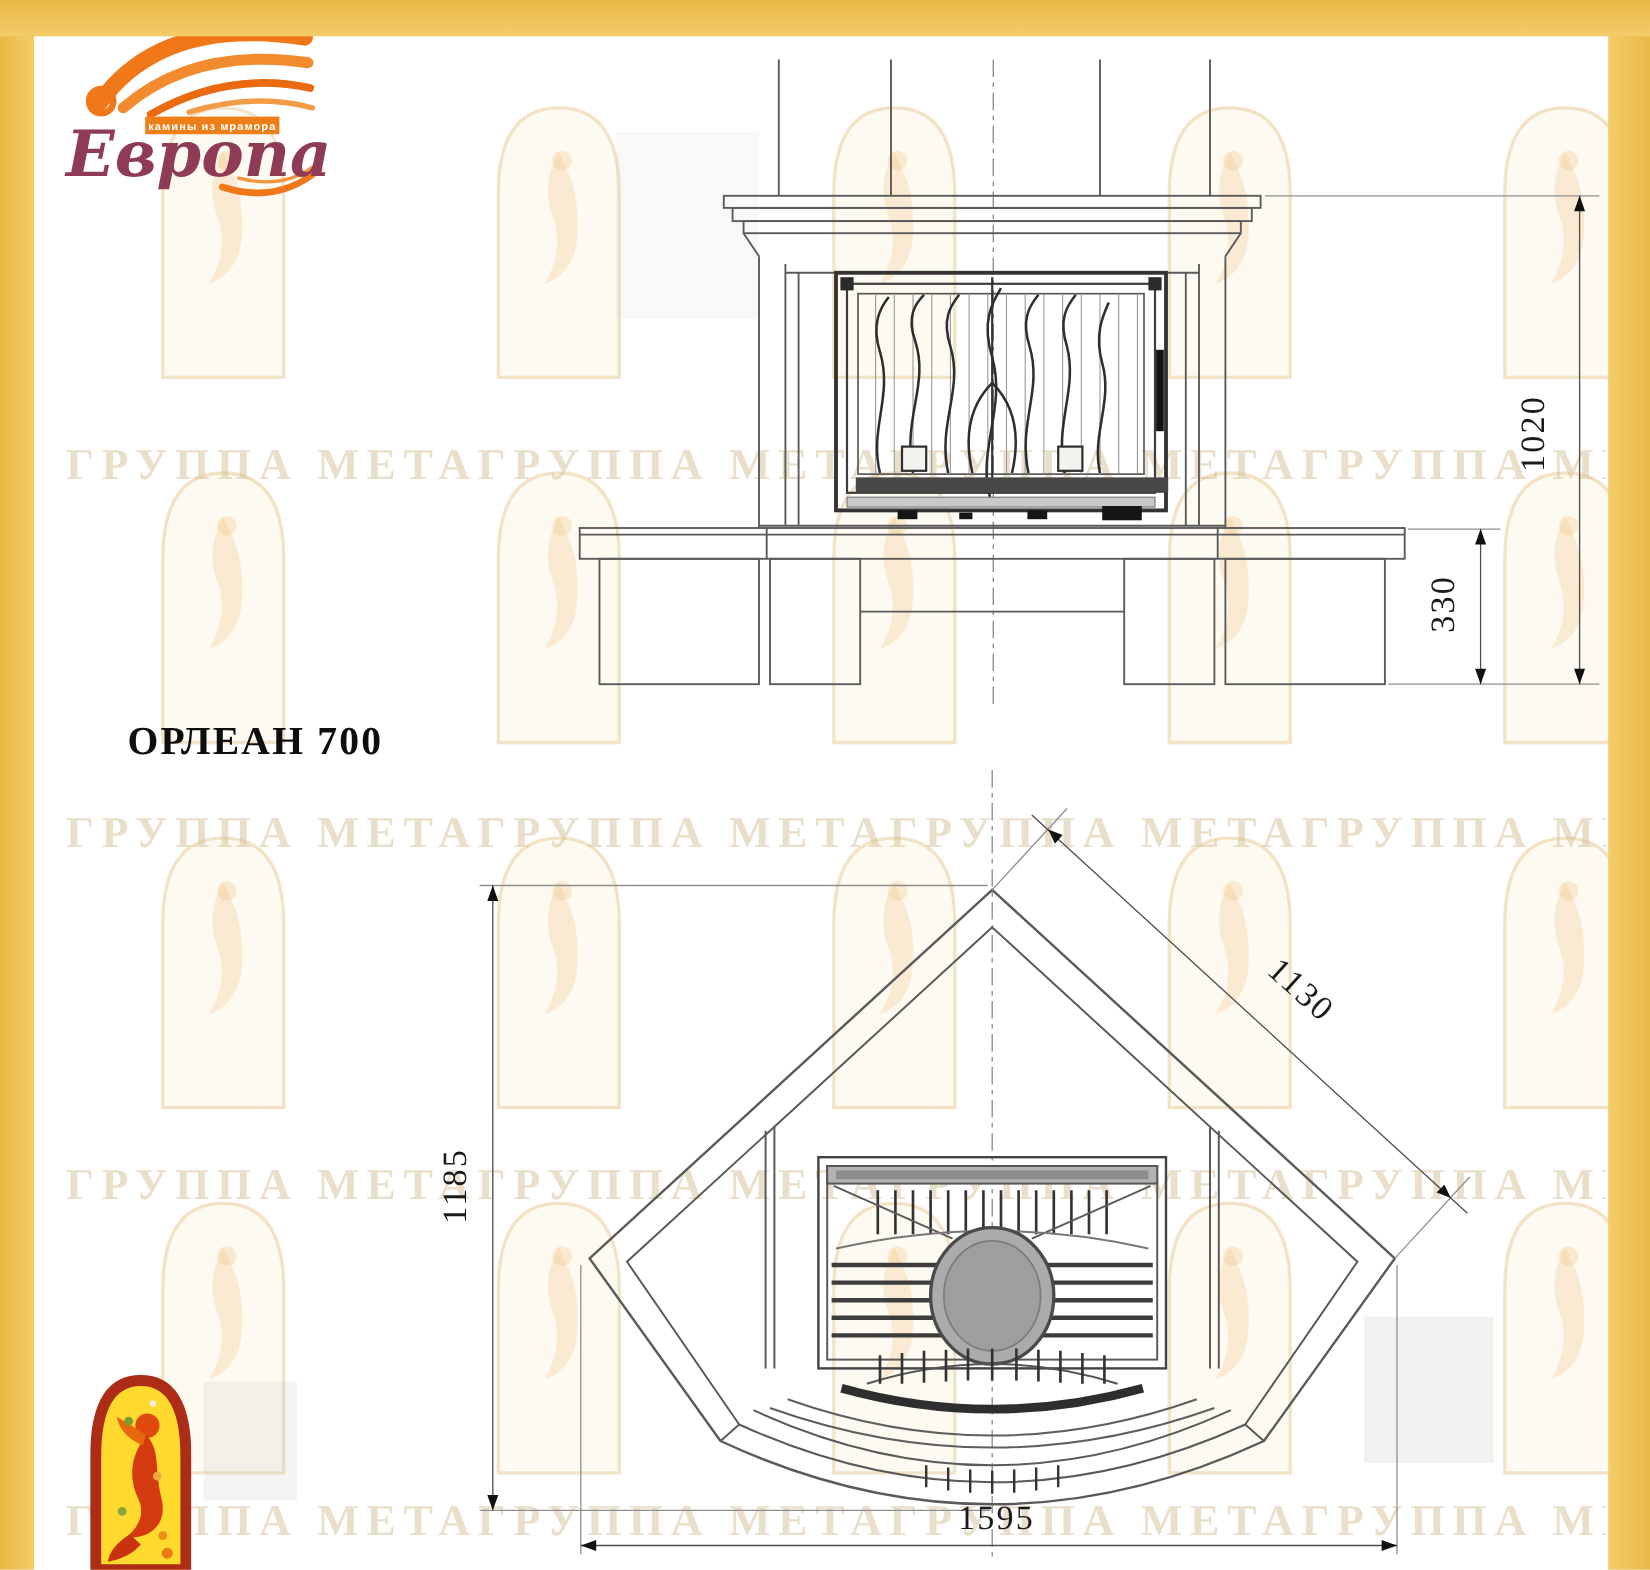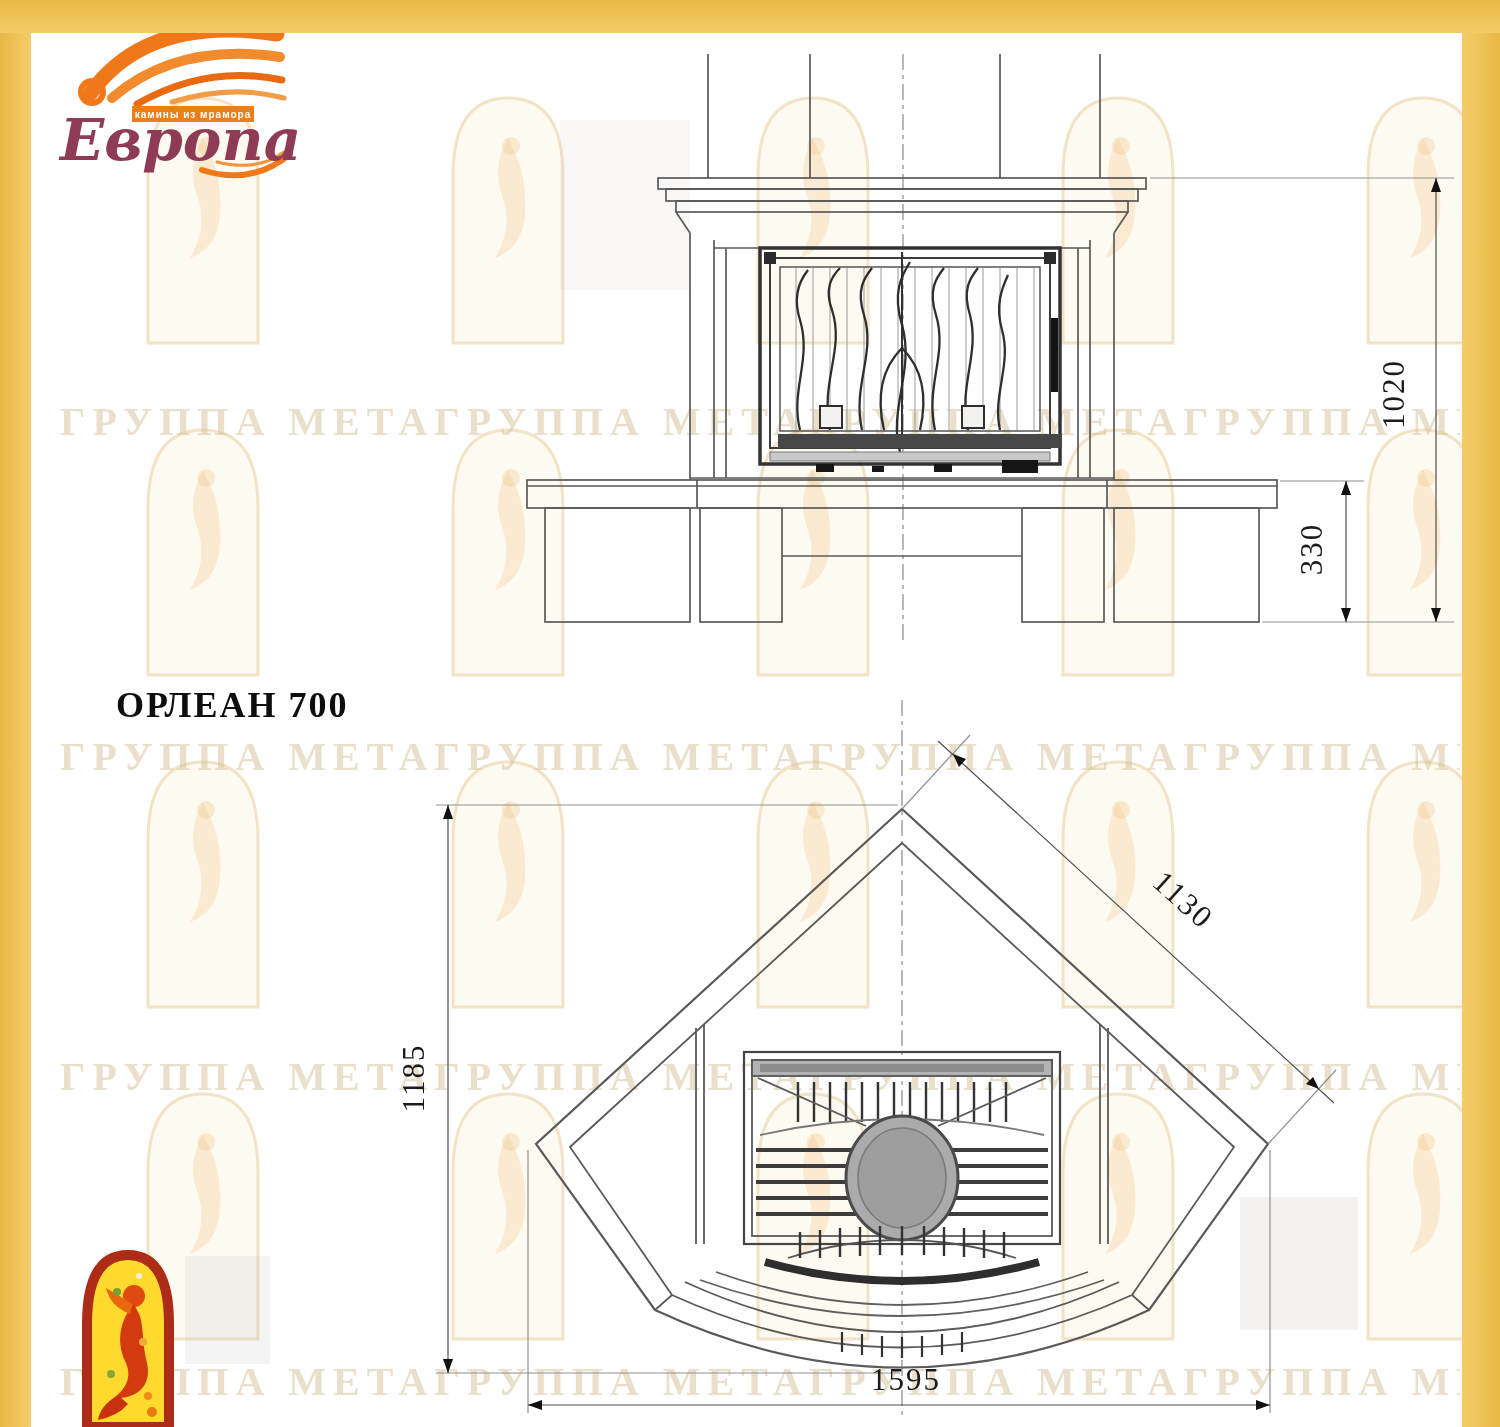--- a/index.html
+++ b/index.html
@@ -21,21 +21,20 @@
     font-family:"Liberation Serif", serif;
   }
   #wm-arches{position:absolute;left:0;top:0;z-index:0;}
   
   #drawing{position:absolute;left:0;top:0;z-index:10;}
   
   .model-title{
     position:absolute;left:116px;top:652px;z-index:20;
     font-size:36px;font-weight:bold;letter-spacing:2px;color:#0e0e0e;
     font-family:"Liberation Serif", serif;
-    margin-top:32px;
   }
   .dim{
     position:absolute;z-index:20;width:130px;text-align:center;
     font-size:31px;letter-spacing:2px;color:#1b1b1b;
     font-family:"Liberation Serif", serif;
   }
   .dim.v{transform:rotate(-90deg);}
   #dim-1020{left:1329px;top:376px;}
   #dim-330{left:1247px;top:531px;}
   #dim-1185{left:349px;top:1060px;}

